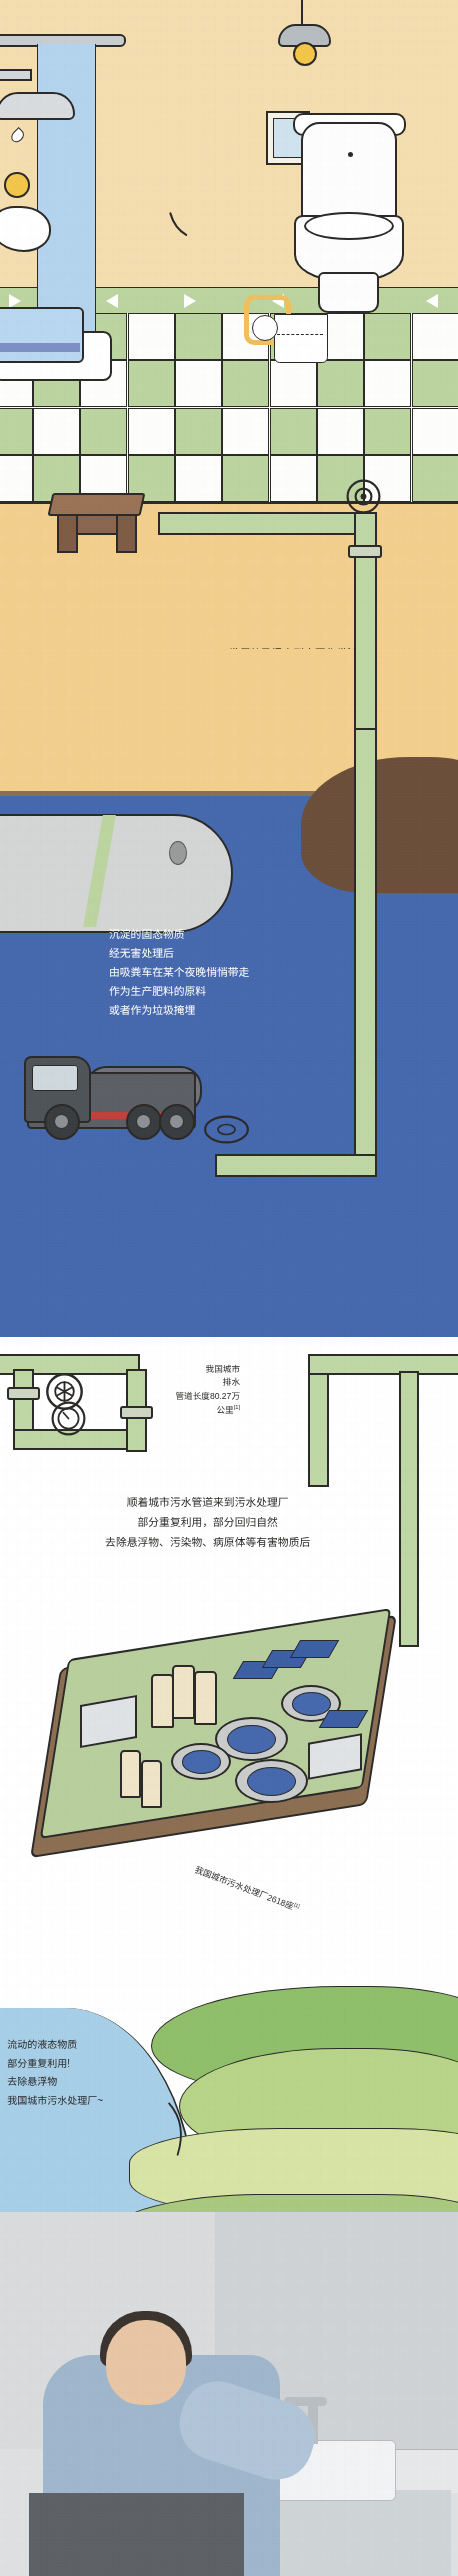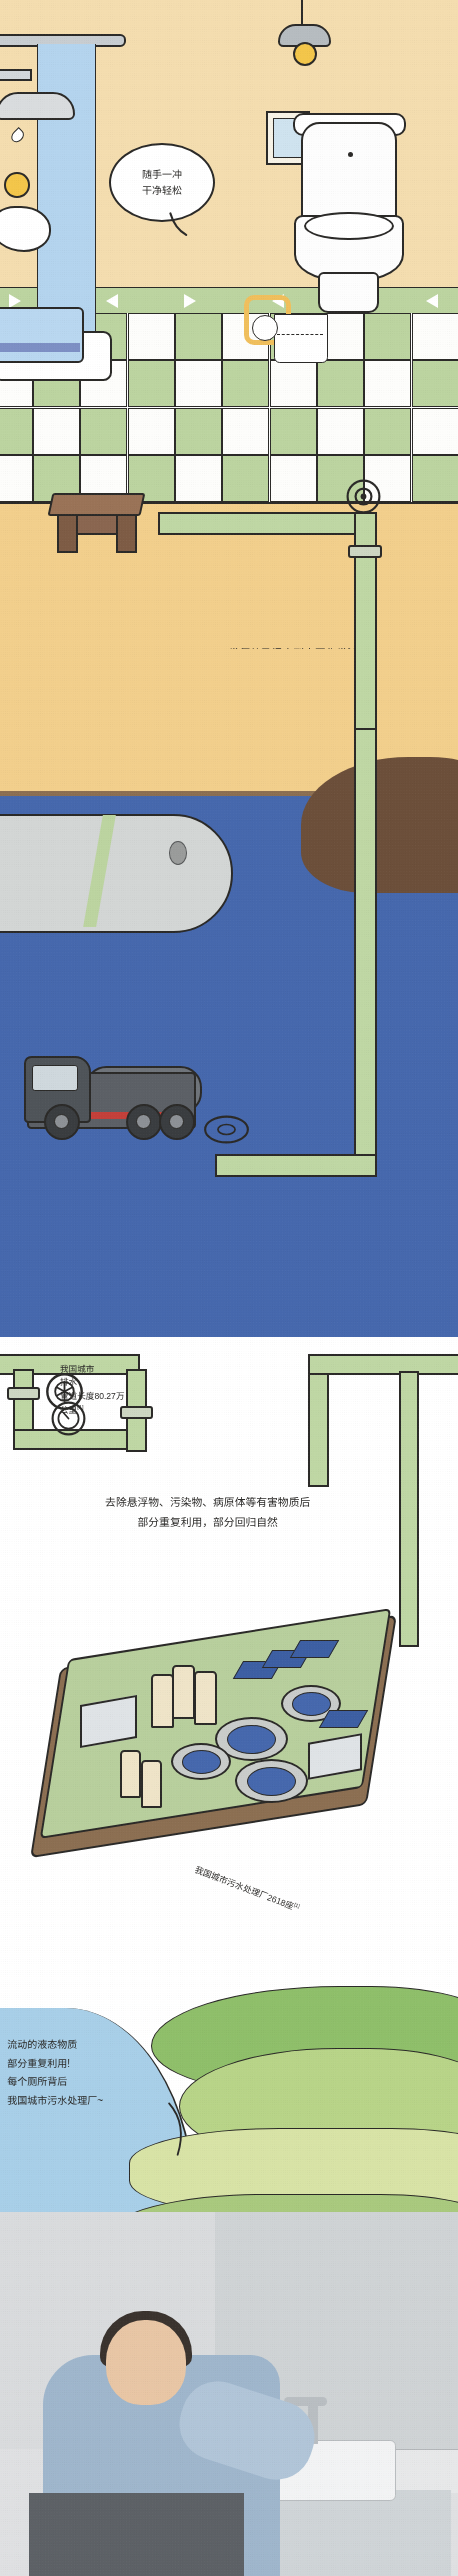--- a/index.html
+++ b/index.html
@@ -263,24 +263,20 @@
     <div id="floor-line"></div>
 
     <div id="frame">
       <div id="frame-in"></div>
     </div>
 
     <div id="lamp-cord"></div>
     <div id="lamp-shade"></div>
     <div id="lamp-bulb"></div>
 
-    <div id="bubble-top">
-      <div>随手一冲</div>
-      <div>干净轻松</div>
-    </div>
     <svg id="bubble-top-tail" viewBox="0 0 26 34">
       <path class="ink" stroke-width="3" d="M2 2 C6 16 14 26 24 32"></path>
     </svg>
 
     <div id="curtain-rod"></div>
     <div id="curtain"></div>
     <div id="shower-arm"></div>
     <div id="shower-head"></div>
     <div id="drop1"></div>
     <div id="knob"></div>
@@ -353,20 +349,27 @@
       </div>
 
     <svg class="abs" style="left:198px;top:459px;width:57px;height:43px;" viewBox="0 0 80 60">
       <ellipse class="ink" stroke-width="3" fill="#c9ccca" cx="40" cy="30" rx="30" ry="18"></ellipse>
       <ellipse class="ink" stroke-width="2.4" fill="#8d9196" cx="40" cy="30" rx="12" ry="7"></ellipse>
     </svg>
 
     <div class="grain"></div>
   </div>
 
+  <div class="caption-light" style="left:109px;top:925px;width:337px;">
+    <div>沉淀的固态物质</div>
+    <div>经无害处理后</div>
+    <div>由吸粪车在某个夜晚悄悄带走</div>
+    <div>作为生产肥料的原料</div>
+    <div>或者作为垃圾掩埋</div>
+  </div>
 
   <div id="sec-plant">
 
     <div class="pipe" style="left:-7.2px;top:17px;width:143px;height:17px;"></div>
     <div class="pipe" style="left:13px;top:32px;width:17px;height:69px;"></div>
     <div class="pipe" style="left:13px;top:92px;width:129px;height:17px;"></div>
     <div class="pipe" style="left:126px;top:32px;width:17px;height:79px;"></div>
     <div class="pipe-joint" style="left:7.2px;top:50px;width:29px;height:8.6px;"></div>
     <div class="pipe-joint" style="left:120px;top:69px;width:29px;height:8.6px;"></div>
     <div class="pipe" style="left:308px;top:17px;width:17px;height:129px;"></div>
@@ -376,32 +379,33 @@
       <circle class="ink" stroke-width="3.4" fill="#bfd7a4" cx="30" cy="30" r="24"></circle>
       <circle class="ink" stroke-width="2.6" fill="#e9efe3" cx="30" cy="30" r="13"></circle>
       <path class="ink" stroke-width="2.6" d="M30 17 L30 43 M19 24 L41 36 M19 36 L41 24"></path>
     </svg>
     <svg class="abs" style="left:49px;top:62px;width:39px;height:39px;" viewBox="0 0 54 54">
       <circle class="ink" stroke-width="3" fill="#6f8a5a" cx="27" cy="27" r="22"></circle>
       <circle class="ink" stroke-width="2.4" fill="#fdfdfb" cx="27" cy="27" r="14"></circle>
       <path class="ink" stroke-width="2.4" d="M27 27 L20 19"></path>
     </svg>
 
-    <div class="abs" style="left:60px;top:26px;width:165px;color:#2b2a28;font-size:8.6px;line-height:1.55;text-align:left;">
+    <div class="abs" style="left:75px;top:26px;width:165px;color:#2b2a28;font-size:8.6px;line-height:1.55;text-align:right;">
       <div>我国城市</div>
       <div>排水</div>
       <div>管道长度80.27万</div>
       <div>
         <span>公里</span><sup style="font-size:5.7px;">[1]</sup>
       </div>
     </div>
 
     <div class="abs" style="left:7.2px;top:156px;width:401px;color:#2b2a28;font-size:10.8px;line-height:1.85;text-align:center;">
+      <div>顺着城市污水管道来到污水处理厂</div>
+      <div>部分重复利用，部分回归自然</div>
       <div>去除悬浮物、污染物、病原体等有害物质后</div>
-      <div>部分重复利用，部分回归自然</div>
     </div>
 
     <div class="pipe" style="left:399px;top:34px;width:16px;height:272px;"></div>
 
     <div id="plant-base"></div>
     <div id="plant-deck"></div>
 
     <div class="tank-round" style="left:215px;top:380px;width:69px;height:40px;">
       <i style="left:10px;top:5.7px;width:47px;height:27px;"></i>
       </div>
@@ -442,21 +446,21 @@
     <div class="hill" style="left:179px;top:69px;width:315px;height:115px;background:#b8d488;border-radius:50% 40% 30% 50%;"></div>
     <div class="hill" style="left:129px;top:149px;width:373px;height:86px;background:#d8e3a6;border-radius:40% 30% 20% 40%;"></div>
     <div class="hill" style="left:108px;top:215px;width:387px;height:100px;background:#a9c97e;border-radius:40% 30% 20% 40%;"></div>
     <div class="hill" style="left:86px;top:280px;width:401px;height:115px;background:#7fae5d;border-radius:40% 30% 20% 40%;"></div>
     <div class="grain"></div>
   </div>
 
   <div id="bubble-bottom">
     <div>流动的液态物质</div>
     <div>部分重复利用!</div>
-    <div>每个厕所背后</div>
+    <div>去除悬浮物</div>
     <div>我国城市污水处理厂~</div>
   </div>
   <svg class="abs" style="left:166px;top:2102px;width:29px;height:57px;" viewBox="0 0 40 80">
     <path class="ink" stroke-width="2.6" d="M4 2 C18 18 26 42 16 74"></path>
   </svg>
 
   <div id="sec-photo">
     <div id="photo-frame"></div>
     <div id="photo-wall"></div>
     <div id="photo-tilewall"></div>

